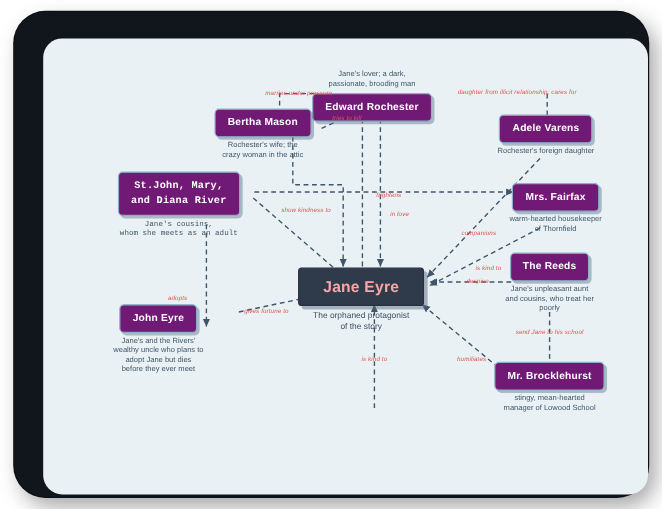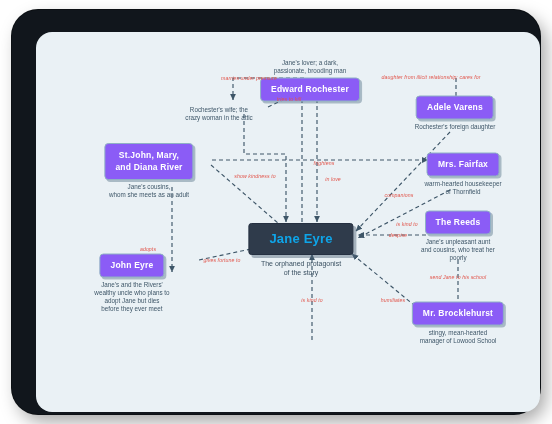--- a/index.html
+++ b/index.html
@@ -37,37 +37,37 @@
   svg.edges{position:absolute;left:0;top:0;width:504px;height:380px;}
 
   .node{
     position:absolute;
     transform:translate(-50%,-50%);
     text-align:center;
     white-space:nowrap;
   }
   .box{
     display:inline-block;
-    background:#8b5cf6;
+    background:#701a75;
     color:#ffffff;
     border:1px solid #8fb0c4;
     border-radius:4px;
     padding:5px 10px 6px 10px;
     font-size:8.5px;
     font-weight:bold;
     line-height:11px;
     letter-spacing:.2px;
     box-shadow:2px 2px 0 rgba(90,120,140,.45);
   }
   .box.two-line{line-height:12px;}
   .center .box{
     background:#2f3b४b;
     background:#2f3b4b;
     border:1px solid #253041;
-    color:#0ea5e9;
+    color:#fca5a5;
     font-size:13px;
     padding:9px 20px 10px 20px;
     border-radius:3px;
     box-shadow:3px 3px 0 rgba(80,100,120,.45);
     margin-top:28px;
   }
   .desc{
     margin-top:3px;
     color:#3e5668;
     font-size:6.3px;
@@ -143,36 +143,37 @@
 of the story</div>
         </div>
 
         <div class="node" style="left:274px;top:48px;">
           <div class="desc" style="margin:0 0 3px 0;">Jane's lover; a dark,
 passionate, brooding man</div>
           <div class="box">Edward Rochester</div>
         </div>
 
         <div class="node" style="left:183px;top:80px;">
+          <div class="box">Bertha Mason</div>
           <div class="desc">Rochester's wife; the
 crazy woman in the attic</div>
         </div>
 
         <div class="node" style="left:419px;top:81px;">
           <div class="box">Adele Varens</div>
           <div class="desc">Rochester's foreign daughter</div>
         </div>
 
         <div class="node" style="left:427px;top:142px;">
           <div class="box">Mrs. Fairfax</div>
           <div class="desc">warm-hearted housekeeper
 of Thornfield</div>
         </div>
 
-        <div class="node" style="left:113px;top:139px;">
+        <div class="node" style="left:113px;top:139px;font-family:Liberation Mono, monospace;">
           <div class="box two-line" style="white-space:pre-line;">St.John, Mary,
 and Diana River</div>
           <div class="desc">Jane's cousins,
 whom she meets as an adult</div>
         </div>
 
         <div class="node" style="left:422px;top:204px;">
           <div class="box">The Reeds</div>
           <div class="desc">Jane's unpleasant aunt
 and cousins, who treat her poorly</div>

